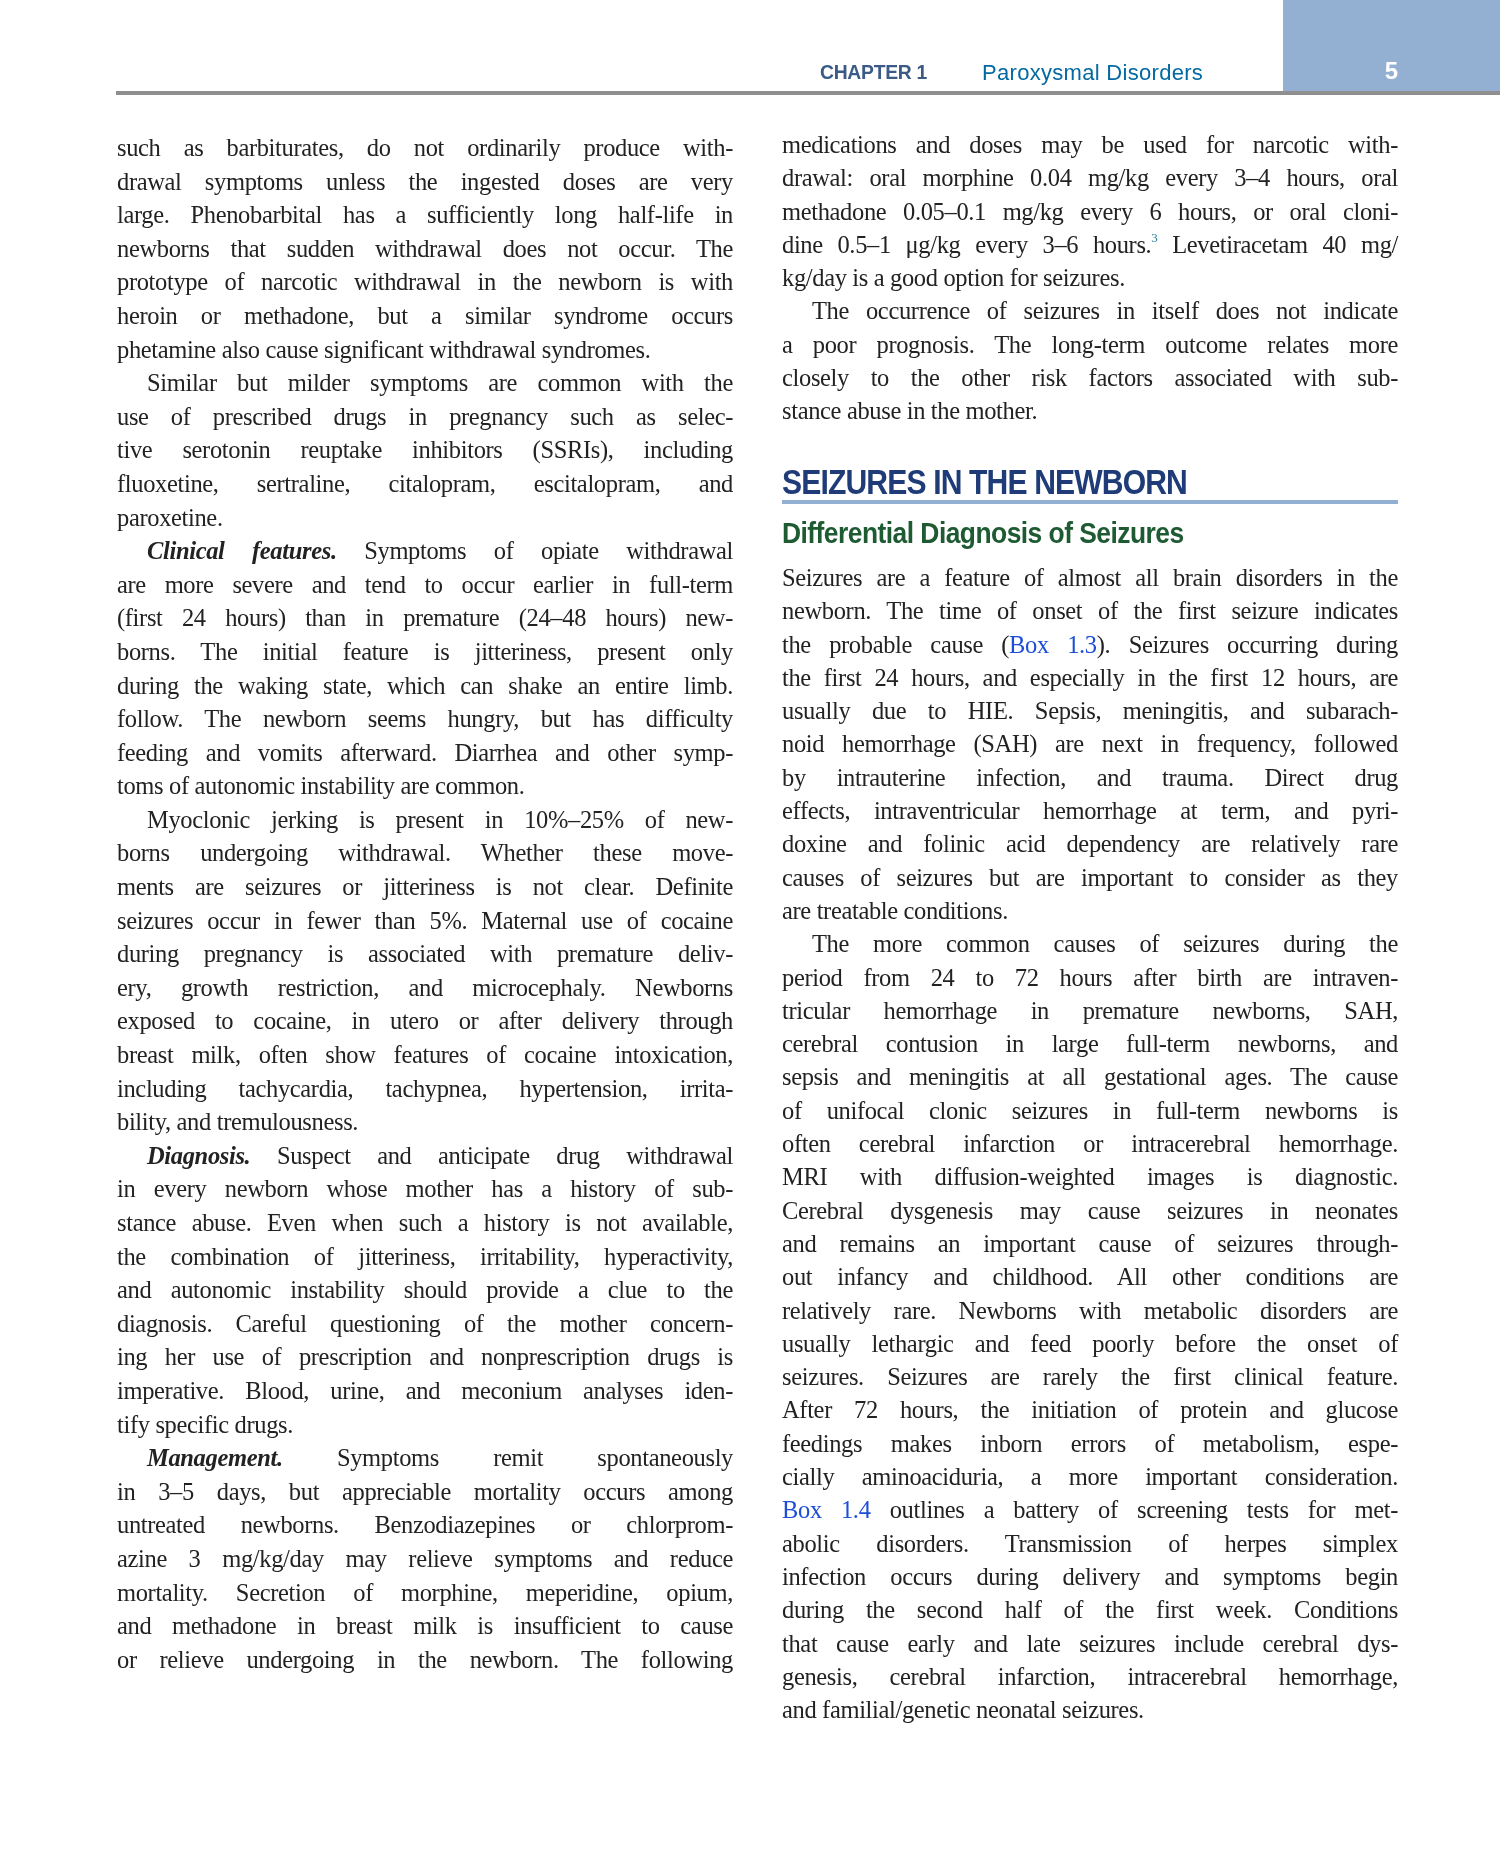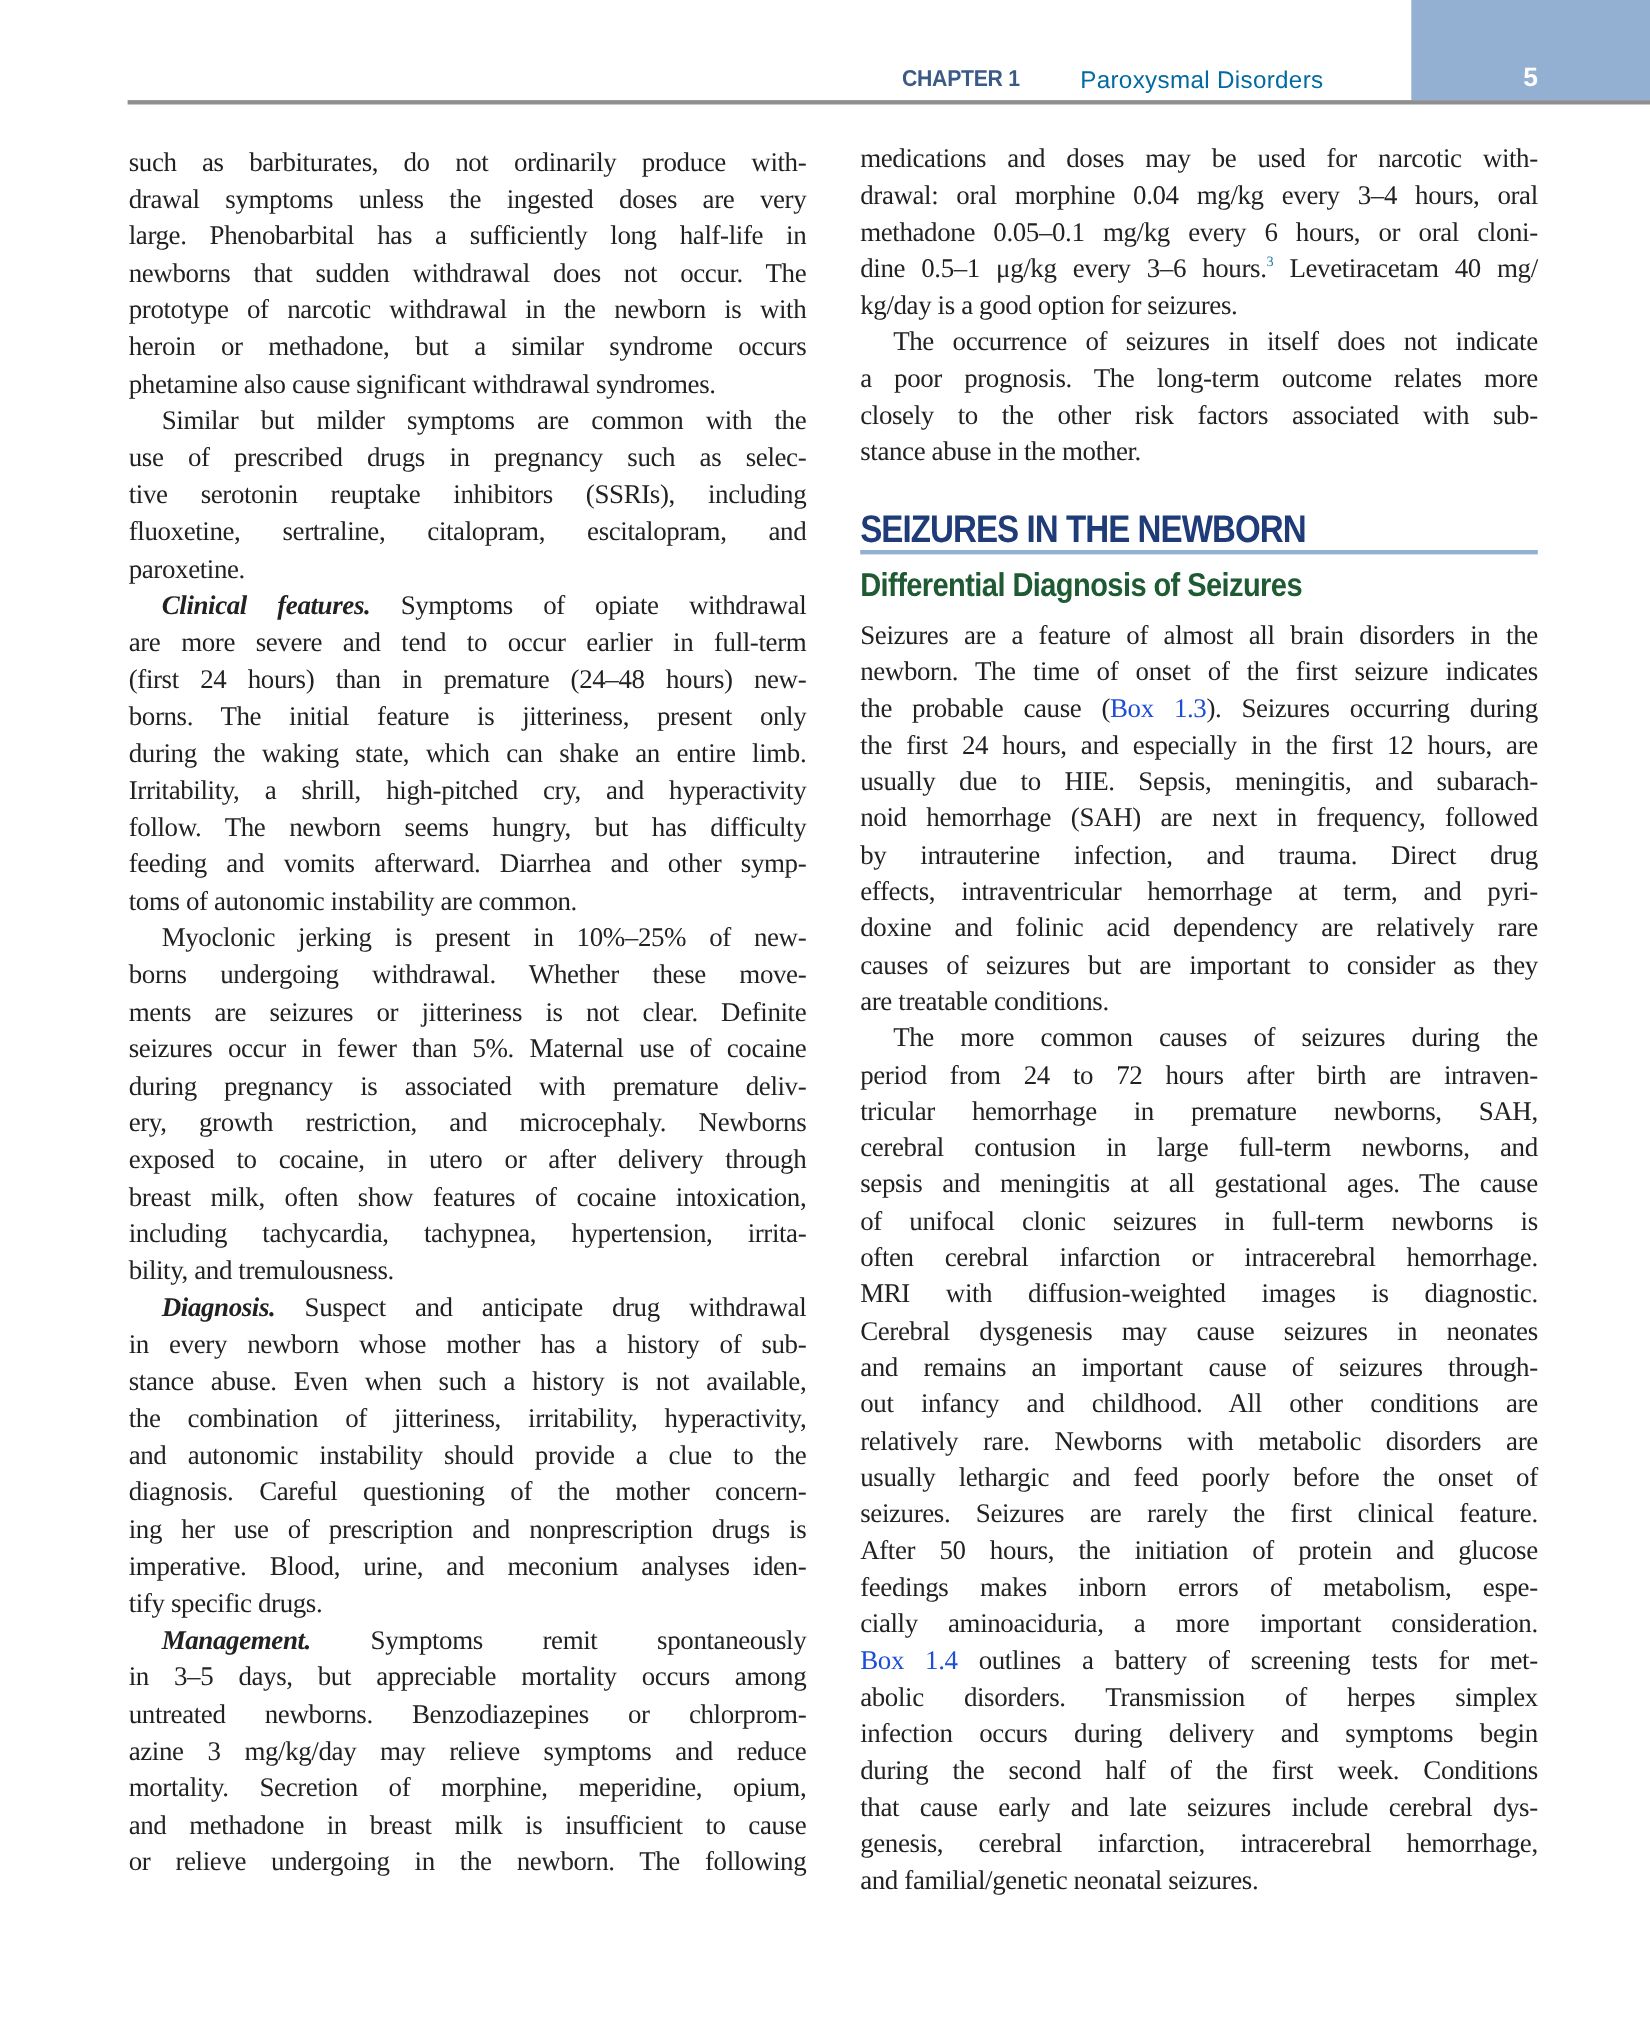--- a/index.html
+++ b/index.html
@@ -52,21 +52,20 @@
     <div class="ln indent">Similar but milder symptoms are common with the</div>
     <div class="ln">use of prescribed drugs in pregnancy such as selec-</div>
     <div class="ln">tive serotonin reuptake inhibitors (SSRIs), including</div>
     <div class="ln">fluoxetine, sertraline, citalopram, escitalopram, and</div>
     <div class="ln last">paroxetine.</div>
     <div class="ln indent"><span class="runin">Clinical features.</span> Symptoms of opiate withdrawal</div>
     <div class="ln">are more severe and tend to occur earlier in full-term</div>
     <div class="ln">(first 24 hours) than in premature (24–48 hours) new-</div>
     <div class="ln">borns. The initial feature is jitteriness, present only</div>
     <div class="ln">during the waking state, which can shake an entire limb.</div>
-    <div class="ln">Irritability, a shrill, high-pitched cry, and hyperactivity</div>
     <div class="ln">follow. The newborn seems hungry, but has difficulty</div>
     <div class="ln">feeding and vomits afterward. Diarrhea and other symp-</div>
     <div class="ln last">toms of autonomic instability are common.</div>
     <div class="ln indent">Myoclonic jerking is present in 10%–25% of new-</div>
     <div class="ln">borns undergoing withdrawal. Whether these move-</div>
     <div class="ln">ments are seizures or jitteriness is not clear. Definite</div>
     <div class="ln">seizures occur in fewer than 5%. Maternal use of cocaine</div>
     <div class="ln">during pregnancy is associated with premature deliv-</div>
     <div class="ln">ery, growth restriction, and microcephaly. Newborns</div>
     <div class="ln">exposed to cocaine, in utero or after delivery through</div>
@@ -125,21 +124,21 @@
     <div class="ln">sepsis and meningitis at all gestational ages. The cause</div>
     <div class="ln">of unifocal clonic seizures in full-term newborns is</div>
     <div class="ln">often cerebral infarction or intracerebral hemorrhage.</div>
     <div class="ln">MRI with diffusion-weighted images is diagnostic.</div>
     <div class="ln">Cerebral dysgenesis may cause seizures in neonates</div>
     <div class="ln">and remains an important cause of seizures through-</div>
     <div class="ln">out infancy and childhood. All other conditions are</div>
     <div class="ln">relatively rare. Newborns with metabolic disorders are</div>
     <div class="ln">usually lethargic and feed poorly before the onset of</div>
     <div class="ln">seizures. Seizures are rarely the first clinical feature.</div>
-    <div class="ln">After 50 hours, the initiation of protein and glucose</div>
+    <div class="ln">After 72 hours, the initiation of protein and glucose</div>
     <div class="ln">feedings makes inborn errors of metabolism, espe-</div>
     <div class="ln">cially aminoaciduria, a more important consideration.</div>
     <div class="ln"><span class="link">Box 1.4</span> outlines a battery of screening tests for met-</div>
     <div class="ln">abolic disorders. Transmission of herpes simplex</div>
     <div class="ln">infection occurs during delivery and symptoms begin</div>
     <div class="ln">during the second half of the first week. Conditions</div>
     <div class="ln">that cause early and late seizures include cerebral dys-</div>
     <div class="ln">genesis, cerebral infarction, intracerebral hemorrhage,</div>
     <div class="ln last">and familial/genetic neonatal seizures.</div>
   </div>

